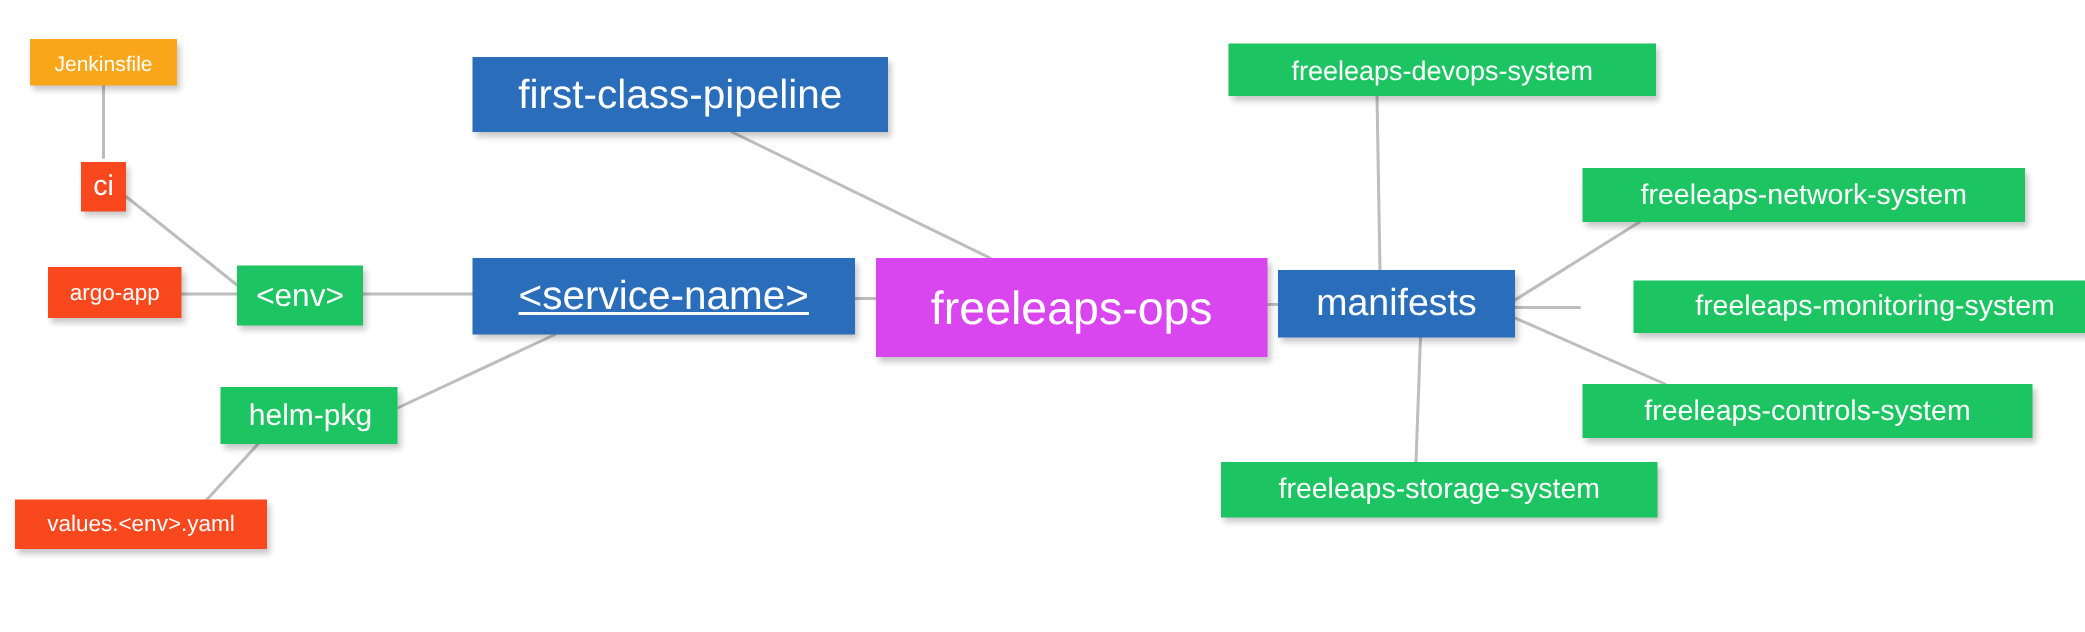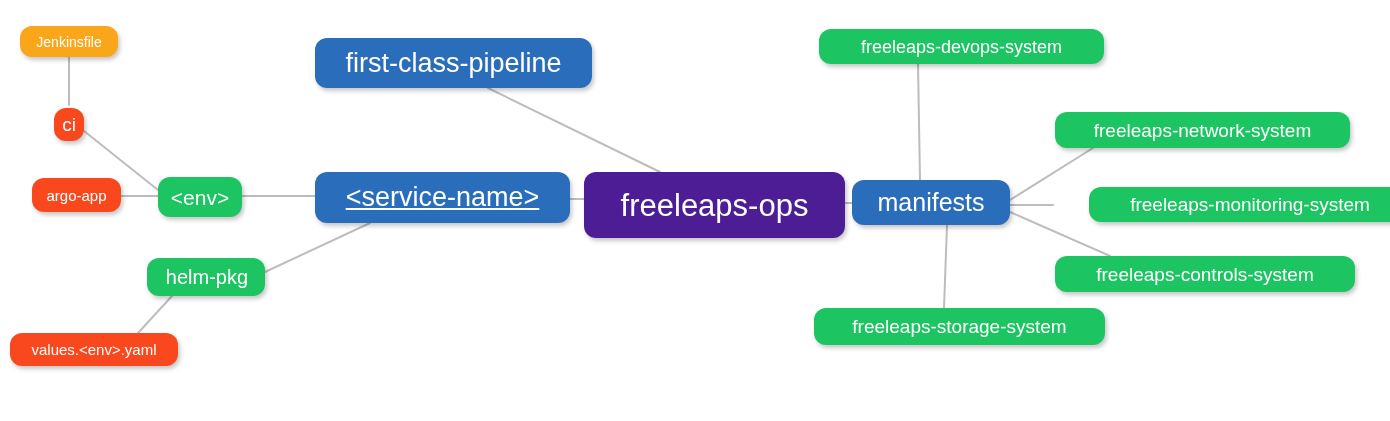--- a/index.html
+++ b/index.html
@@ -24,28 +24,28 @@
     width: 1390px;
     height: 421px;
   }
   .node {
     position: absolute;
     box-sizing: border-box;
     display: flex;
     align-items: center;
     justify-content: center;
     color: #ffffff;
-    border-radius: 12px;
+    border-radius: 0;
     white-space: nowrap;
     line-height: 1;
     box-shadow: 2px 3px 4px rgba(0,0,0,0.22);
     padding: 0 10px;
     z-index: 2;
   }
-  .n-root   { background: #4c1d95; }
+  .n-root   { background: #d946ef; }
   .n-blue   { background: #2a6ebb; }
   .n-green  { background: #1dc462; }
   .n-red    { background: #f9481e; }
   .n-orange { background: #faa61a; }
 </style>
 </head>
 <body>
 
 <div id="canvas">
   <svg id="edges" viewBox="0 0 1390 421" xmlns="http://www.w3.org/2000/svg">

